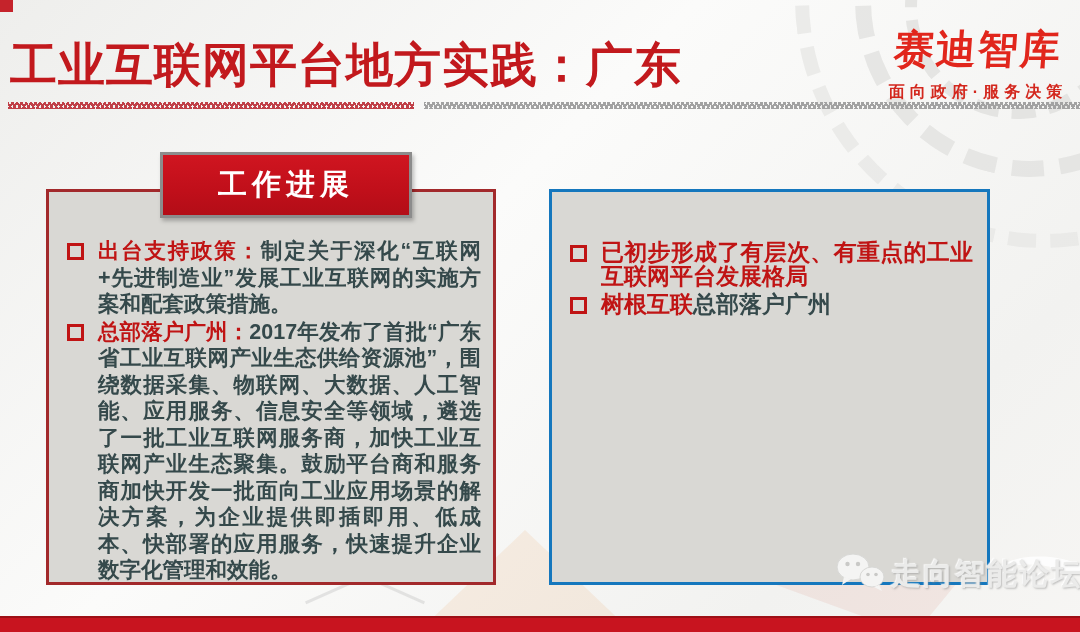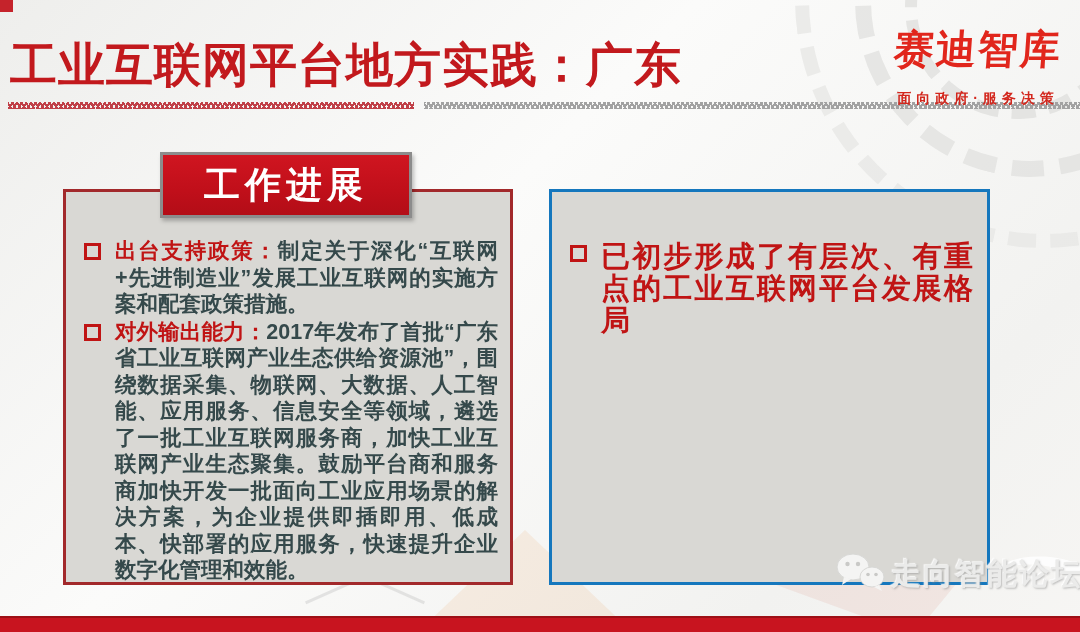--- a/index.html
+++ b/index.html
@@ -30,39 +30,39 @@
   .hatch{position:absolute;top:102px;height:7px;}
   .hatch-red{left:8px;width:406px;
     background-image:repeating-linear-gradient(60deg,rgba(0,0,0,0) 0 2px,#c04048 2px 4px),
                      repeating-linear-gradient(-60deg,rgba(0,0,0,0) 0 2px,#c04048 2px 4px);}
   .hatch-gray{left:424px;width:656px;
     background-image:repeating-linear-gradient(60deg,rgba(0,0,0,0) 0 2px,#a2a2a2 2px 4px),
                      repeating-linear-gradient(-60deg,rgba(0,0,0,0) 0 2px,#a2a2a2 2px 4px);}
   .logo{position:absolute;top:22px;right:46px;width:186px;text-align:center;}
   .logo-name{font-size:40px;font-weight:900;color:#e1261c;letter-spacing:2px;
     transform:skewX(-4deg);white-space:nowrap;}
-  .logo-tagline{margin-top:13px;font-size:14px;font-weight:bold;color:#d3271d;
+  .logo-tagline{margin-top:5px;font-size:16px;font-weight:bold;color:#d3271d;
     letter-spacing:5px;white-space:nowrap;}
   
   .panel{position:absolute;top:189px;height:396px;background:#d9d8d4;box-sizing:border-box;}
-  .panel-left{left:63px;width:450px;border:3px solid #a2292b;}
+  .panel-left{left:46px;width:450px;border:3px solid #a2292b;}
   .panel-right{left:549px;width:441px;border:3px solid #1577bd;}
   .tab{position:absolute;top:152px;width:252px;height:66px;z-index:3;
     box-sizing:border-box;border:3px solid #8c8c8c;
     display:flex;align-items:center;justify-content:center;
-    color:#ffffff;font-size:36px;font-weight:900;letter-spacing:5px;
+    color:#ffffff;font-size:29px;font-weight:900;letter-spacing:5px;
     box-shadow:2px 3px 4px rgba(0,0,0,.25);}
   .tab-left{left:160px;background:linear-gradient(180deg,#d01520 0%,#c00f1a 60%,#b30d17 100%);}
   .tab-right{left:642px;background:linear-gradient(180deg,#1b82c8 0%,#1577bd 60%,#116aab 100%);}
   .bullet-list{list-style:none;margin:0;}
   .bullet-list-left{padding:46px 12px 0 16px;}
   .bullet-list-right{padding:48px 14px 0 16px;}
   .bullet{position:relative;padding-left:33px;text-align:justify;}
   .bullet-list-left .bullet{font-size:21.5px;line-height:26.5px;margin-bottom:1px;}
-  .bullet-list-right .bullet{font-size:29px;line-height:32px;margin-bottom:4px;}
+  .bullet-list-right .bullet{font-size:23px;line-height:24px;margin-bottom:4px;}
   .bullet .marker{position:absolute;left:2px;top:5px;width:11px;height:11px;
     border:3.5px solid #c01414;background:transparent;}
   .bullet span{font-weight:bold;}
   .seg-red{color:#c01414;}
   .seg-dark{color:#35494b;}
   
   .watermark{position:absolute;left:834px;top:551px;display:flex;align-items:center;gap:5px;}
   .watermark-label{font-size:30px;font-weight:bold;color:#ebebea;letter-spacing:2px;white-space:nowrap;
     text-shadow:1px 1px 2px rgba(140,140,140,.55),-1px -1px 1px rgba(255,255,255,.9);}
   .bottom-bar{position:absolute;left:0;bottom:0;width:1080px;height:14px;
@@ -91,27 +91,28 @@
   <div class="logo">
     <div class="logo-name">赛迪智库</div>
     <div class="logo-tagline">面向政府·服务决策</div>
   </div>
 
   <div class="tab tab-left">工作进展</div>
 
   <div class="panel panel-left">
     <ul class="bullet-list bullet-list-left">
         <li class="bullet"><span class="marker"></span><span class="seg-red">出台支持政策：</span><span class="seg-dark">制定关于深化“互联网+先进制造业”发展工业互联网的实施方案和配套政策措施。</span></li>
-        <li class="bullet"><span class="marker"></span><span class="seg-red">对外输出能力：</span><span class="seg-dark">2017年发布了首批“广东省工业互联网产业生态供给资源池”，围绕数据采集、物联网、大数据、人工智能、应用服务、信息安全等领域，遴选了一批工业互联网服务商，加快工业互联网产业生态聚集。鼓励平台商和服务商加快开发一批面向工业应用场景的解决方案，为企业提供即插即用、低成本、快部署的应用服务，快速提升企业数字化管理和效能。</span></li>
+        <li class="bullet"><span class="marker"></span><span class="seg-red">总部落户广州：</span><span class="seg-dark">2017年发布了首批“广东省工业互联网产业生态供给资源池”，围绕数据采集、物联网、大数据、人工智能、应用服务、信息安全等领域，遴选了一批工业互联网服务商，加快工业互联网产业生态聚集。鼓励平台商和服务商加快开发一批面向工业应用场景的解决方案，为企业提供即插即用、低成本、快部署的应用服务，快速提升企业数字化管理和效能。</span></li>
       </ul>
   </div>
 
   <div class="panel panel-right">
     <ul class="bullet-list bullet-list-right">
         <li class="bullet"><span class="marker"></span><span class="seg-red">已初步形成了有层次、有重点的工业互联网平台发展格局</span></li>
+        <li class="bullet"><span class="marker"></span><span class="seg-red">树根互联</span><span class="seg-dark">总部落户广州</span></li>
       </ul>
   </div>
 
   <div class="watermark">
     <span>
       <svg width="52" height="42" viewBox="0 0 52 42">
         <ellipse cx="19" cy="16" rx="16" ry="13" fill="#f4f4f3" stroke="#d8d8d6" stroke-width="1"></ellipse>
         <polygon points="10,26 8,34 17,28" fill="#f4f4f3"></polygon>
         <circle cx="13.5" cy="13" r="2.2" fill="#c9c9c7"></circle>
         <circle cx="24" cy="13" r="2.2" fill="#c9c9c7"></circle>

